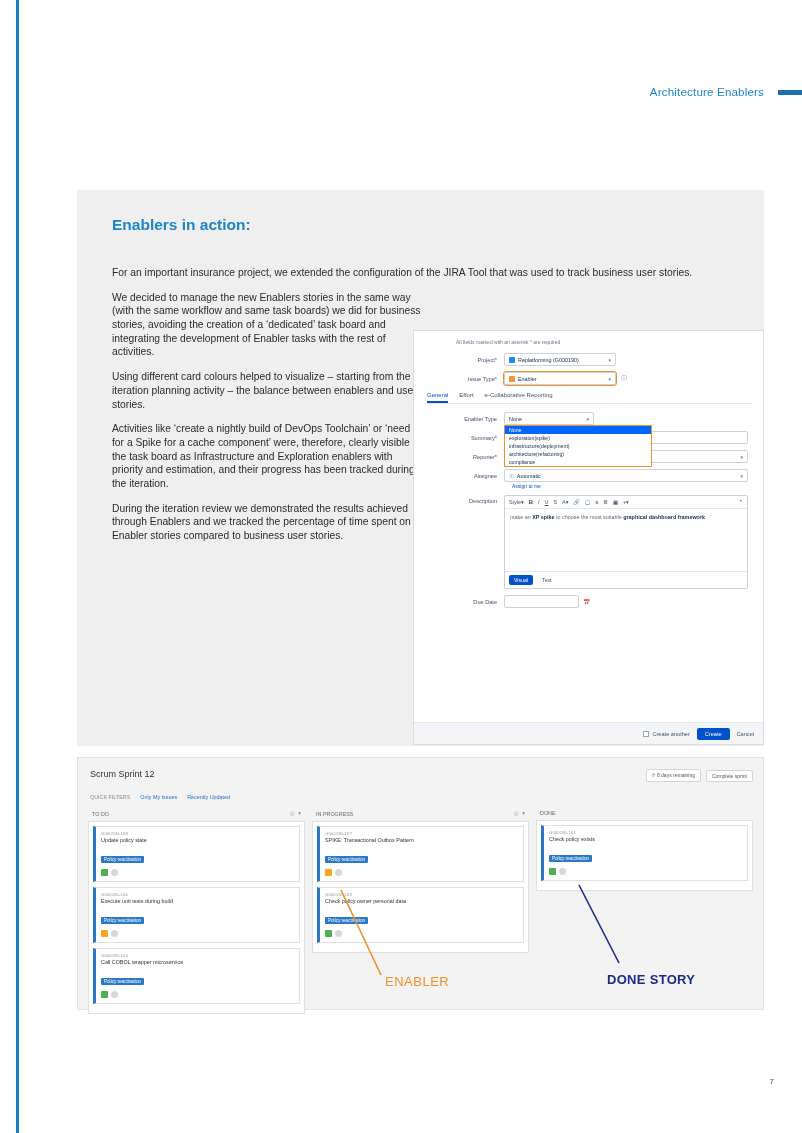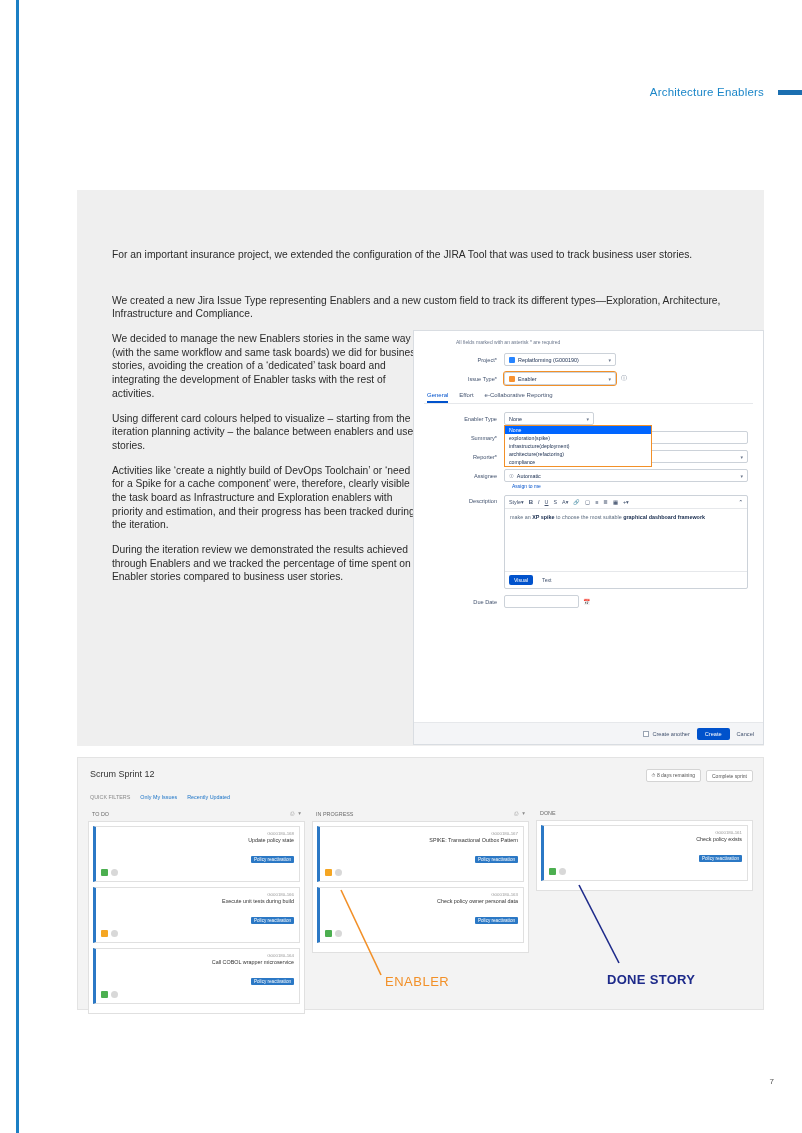--- a/index.html
+++ b/index.html
@@ -99,21 +99,21 @@
   .etab.on { background:#0052cc; color:#fff; }
   .jira-foot {
     position:absolute; left:0; right:0; bottom:0; height:22px; background:#f4f5f7;
     border-top:1px solid #e6e8eb; display:flex; align-items:center; justify-content:flex-end;
     gap:7px; padding-right:9px; font-size:5.6px; color:#42526e;
   }
   .btn-primary { background:#0052cc; color:#fff; border-radius:2px; padding:3px 8px; font-size:5.6px; }
   
   .board {
     position:absolute; left:58px; top:757px; width:687px; height:253px;
-    background:#f3f3f3; border:1px solid #e3e3e3;text-align:right;
+    background:#f3f3f3; border:1px solid #e3e3e3;
   }
   .board-title { position:absolute; left:12px; top:11px; font-size:9px; color:#333; }
   .board-right { position:absolute; right:10px; top:11px; display:flex; gap:5px; align-items:center; }
   .pill { border:1px solid #d4d4d4; background:#fff; border-radius:2px; font-size:5px; color:#555; padding:2px 5px; }
   .pill.solid { background:#fff; }
   .qf { position:absolute; left:12px; top:36px; display:flex; gap:10px; align-items:center; font-size:5.4px; }
   .qf .lbl { color:#8a8a8a; }
   .qf .lnk { color:#1a73c7; }
   .cols { position:absolute; left:10px; top:52px; right:10px; bottom:6px; display:flex; gap:7px; }
   .col { flex:1; background:#f3f3f3; }
@@ -140,22 +140,22 @@
 
 <div class="page">
 
   <div class="header">
     <span class="header-title">Architecture Enablers</span>
     <span class="header-rule"></span>
   </div>
 
   <div class="panel">
     <div class="panel-inner">
+      <h1 class="section-title">Enablers in action:</h1>
       <p class="para wide">For an important insurance project, we extended the configuration of the JIRA Tool that was used to track business user stories.</p>
-      <p class="para wide">We created a new Jira Issue Type representing Enablers and a new custom field to track its different types—Exploration, Architecture, Infrastructure and Compliance.</p>
       <p class="para narrow">We decided to manage the new Enablers stories in the same way (with the same workflow and same task boards) we did for business stories, avoiding the creation of a ‘dedicated’ task board and integrating the development of Enabler tasks with the rest of activities.</p>
       <p class="para narrow">Using different card colours helped to visualize – starting from the iteration planning activity – the balance between enablers and user stories.</p>
       <p class="para narrow">Activities like ‘create a nightly build of DevOps Toolchain’ or ‘need for a Spike for a cache component’ were, therefore, clearly visible in the task board as Infrastructure and Exploration enablers with priority and estimation, and their progress has been tracked during the iteration.</p>
       <p class="para narrow">During the iteration review we demonstrated the results achieved through Enablers and we tracked the percentage of time spent on Enabler stories compared to business user stories.</p>
     </div>
   </div>
 
   <div class="jira">
     <div class="jira-body">
       <div class="req-note">All fields marked with an asterisk * are required</div>

